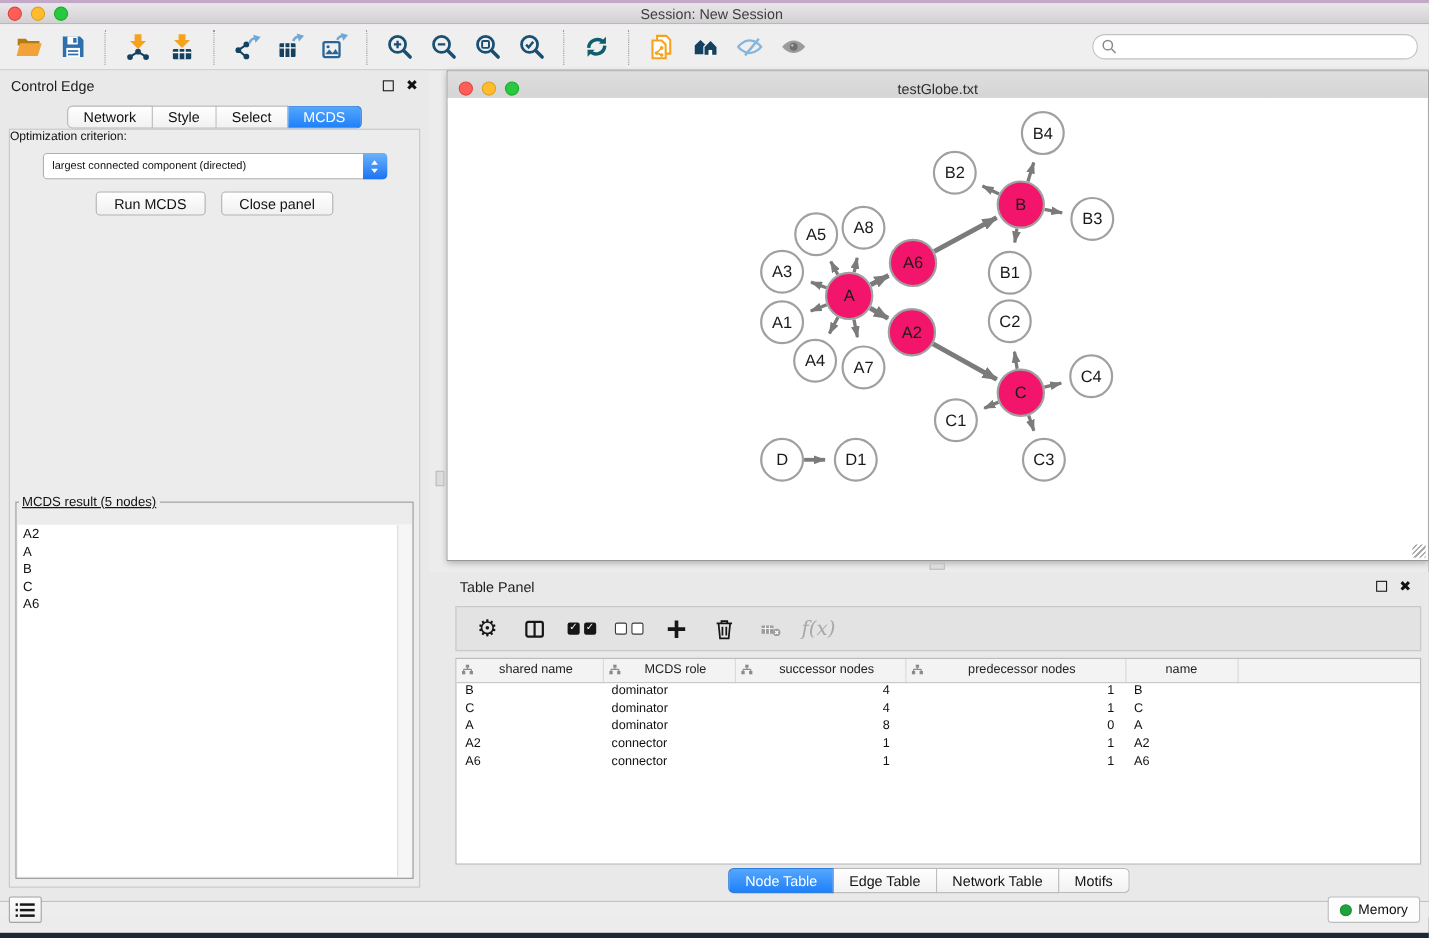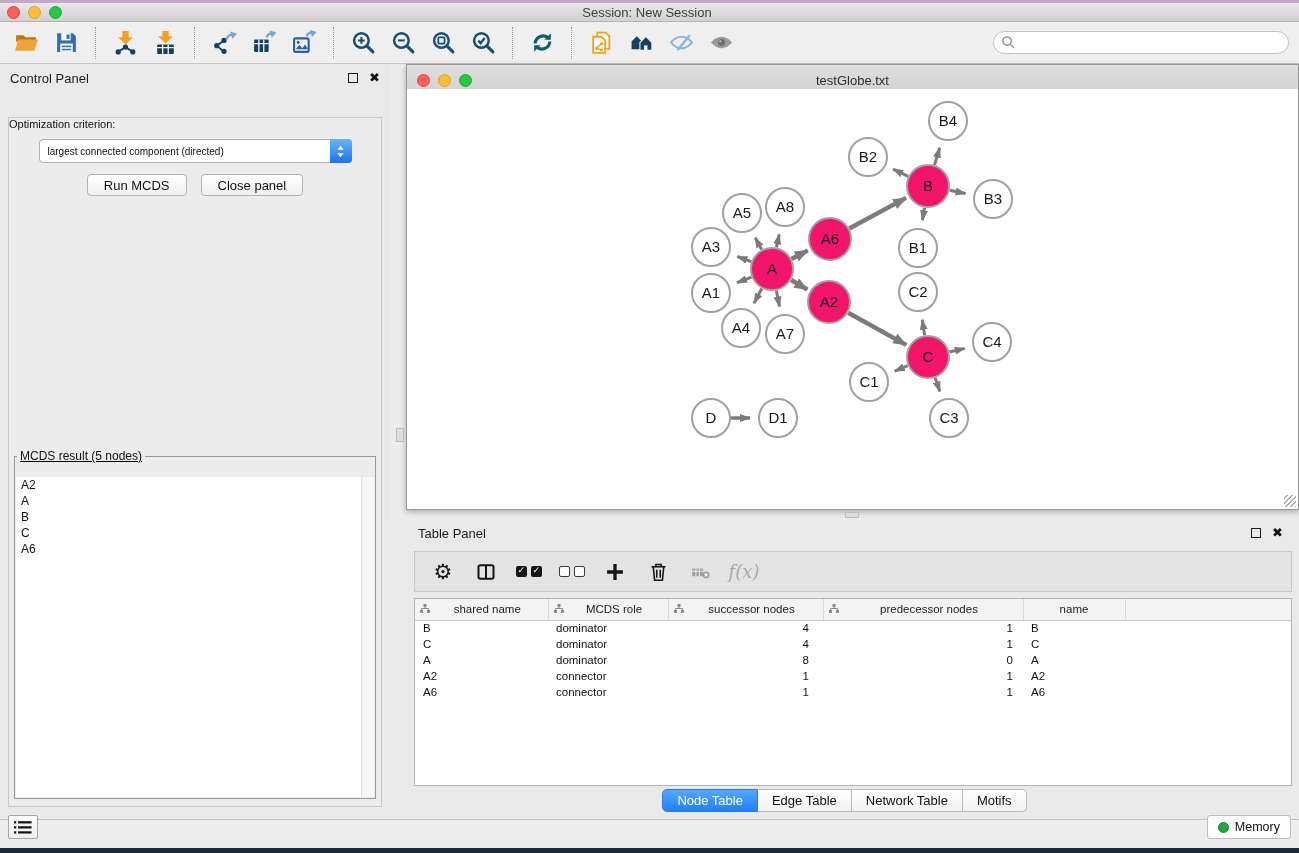--- a/index.html
+++ b/index.html
@@ -271,25 +271,31 @@
       <svg class="search-icon-abs" viewBox="0 0 16 16">
           <circle cx="6.5" cy="6.5" r="4.5" fill="none" stroke="#8a8a8a" stroke-width="1.5"></circle>
           <path d="M10 10l4 4" stroke="#8a8a8a" stroke-width="1.5"></path>
         </svg>
       <input class="search-input" type="text" placeholder="" style="">
     </div>
   </div>
 
   <div class="control-panel">
     <div class="panel-head">
-      <span class="panel-title">Control Panel</span>
+      <span class="panel-title">Control Edge</span>
       <span class="panel-head-btns">
         <span class="float-btn"></span>
         <span class="close-btn">✖</span>
       </span>
+    </div>
+    <div class="cp-tabs">
+      <div class="seg">Network</div>
+      <div class="seg">Style</div>
+      <div class="seg">Select</div>
+      <div class="seg active">MCDS</div>
     </div>
     <div class="cp-content">
       <div class="opt-label">Optimization criterion:</div>
       <div class="select-box">
         <span class="select-value">largest connected component (directed)</span>
         <span class="select-cap">
           <svg viewBox="0 0 10 16" width="9" height="15">
               <path d="M5 1.5l3.4 4.5H1.6z" fill="#fff"></path>
               <path d="M5 14.5l3.4-4.5H1.6z" fill="#fff"></path>
             </svg>

